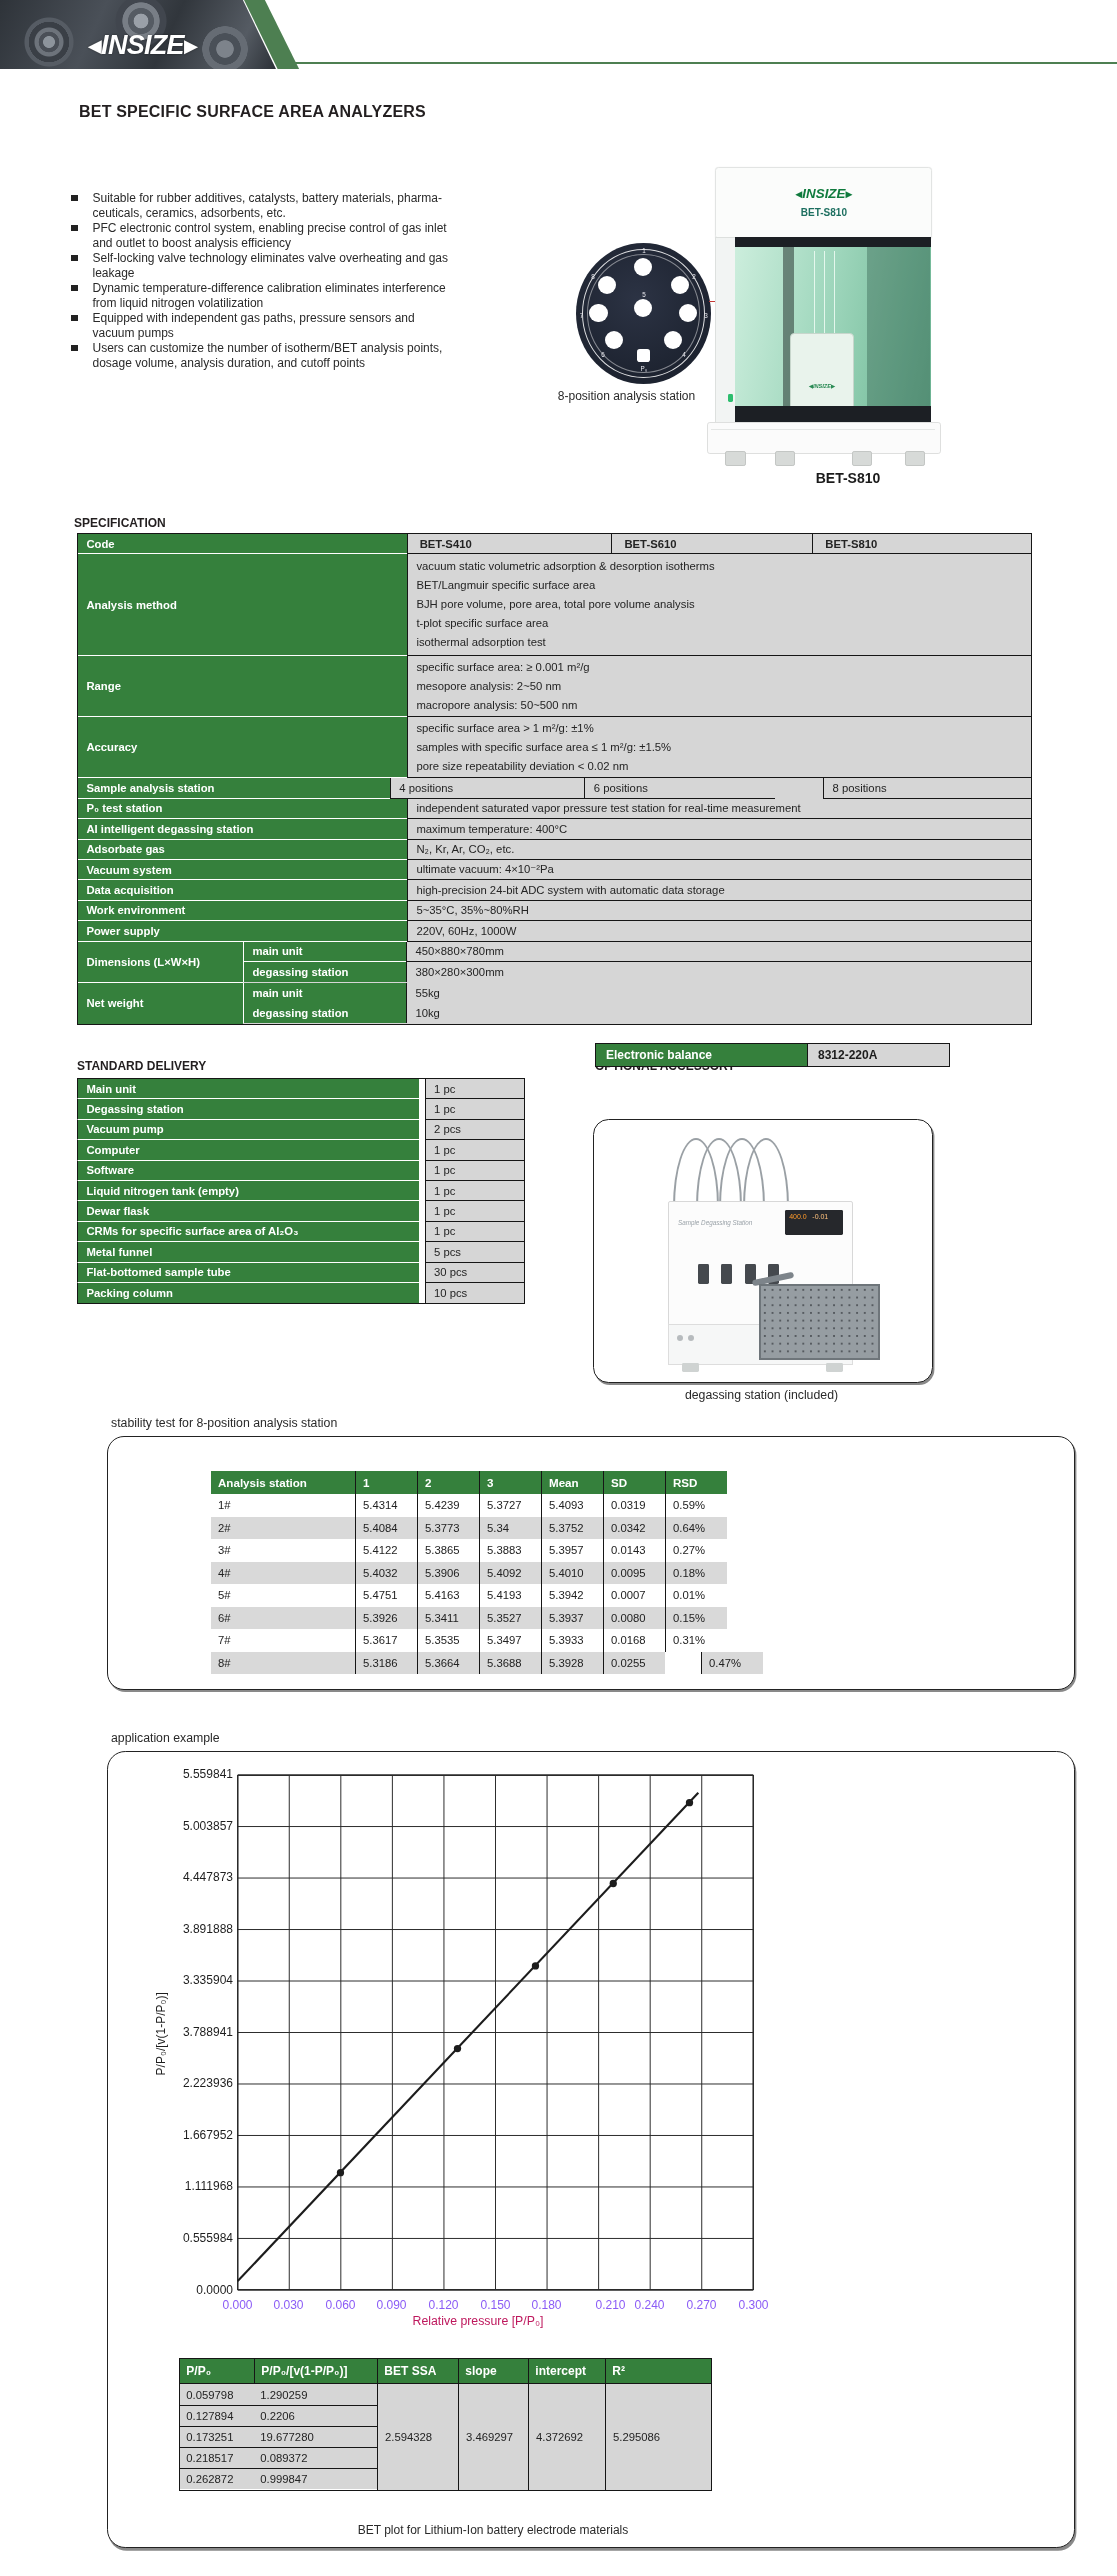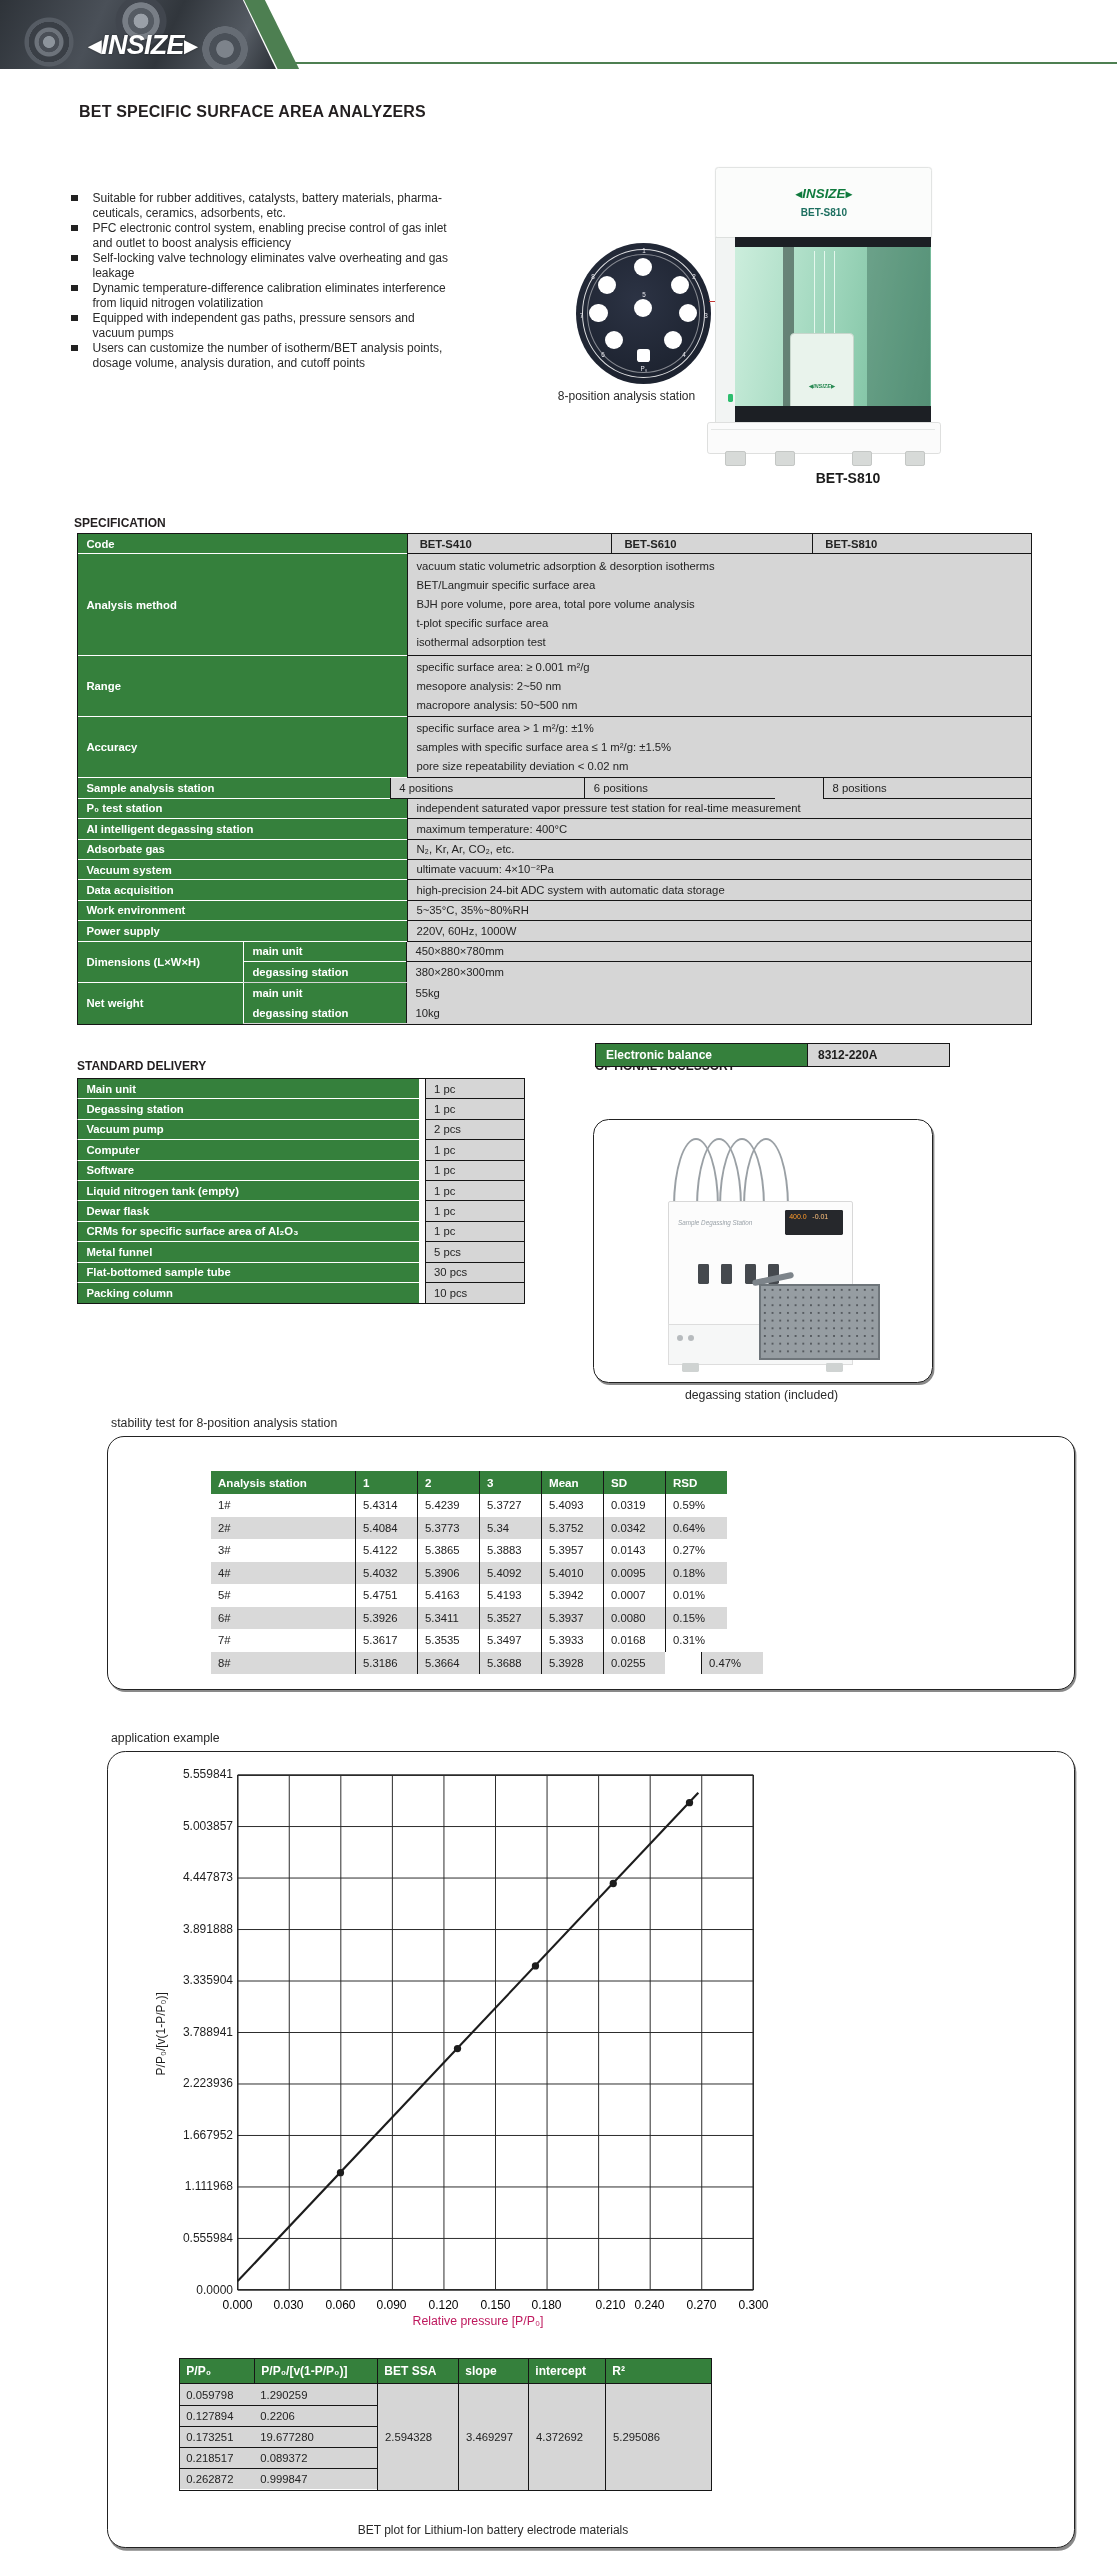--- a/index.html
+++ b/index.html
@@ -118,21 +118,21 @@
   .strow{display:flex;}
   .stcell{box-sizing:border-box;display:flex;align-items:center;padding-left:7px;font-size:11.3px;color:#222;height:22.5px;}
   .stcell.h{background:#35803c;color:#fff;font-weight:bold;height:23px;font-size:11.6px;}
   .stcell.bl{border-left:1.4px solid #161616;}
 
   
   .chart-box{position:absolute;left:107px;top:1751px;width:966px;height:795px;border:1.8px solid #222;border-radius:18.3px;
     box-shadow:1.4px 2.8px 0 rgba(40,40,40,.55);background:#fff;}
   #chart-svg{position:absolute;left:237px;top:1774px;}
   .ytick{position:absolute;width:87px;text-align:right;font-size:12px;color:#1e1e1e;}
-  .xtick{position:absolute;width:45px;text-align:center;font-size:12px;color:#000000;}
+  .xtick{position:absolute;width:45px;text-align:center;font-size:12px;color:#8b5cf6;}
   .yaxis-title{position:absolute;left:79px;top:2026px;width:166px;height:15.5px;text-align:center;font-size:12px;color:#1e1e1e;
     transform:rotate(-90deg);}
   .xaxis-title{position:absolute;left:348px;top:2314px;width:260px;text-align:center;font-size:12.3px;color:#be185d;}
 
   
   .bet-table{position:absolute;left:179px;top:2358px;border:1.4px solid #161616;box-sizing:content-box;}
   .bhrow{display:flex;}
   .bhcell{background:#35803c;color:#fff;font-weight:bold;font-size:12px;height:24px;display:flex;align-items:center;
     padding-left:6.3px;box-sizing:border-box;}
   .bhcell.bl,.bdcell.bl,.bmcell.bl{border-left:1.4px solid #161616;}

